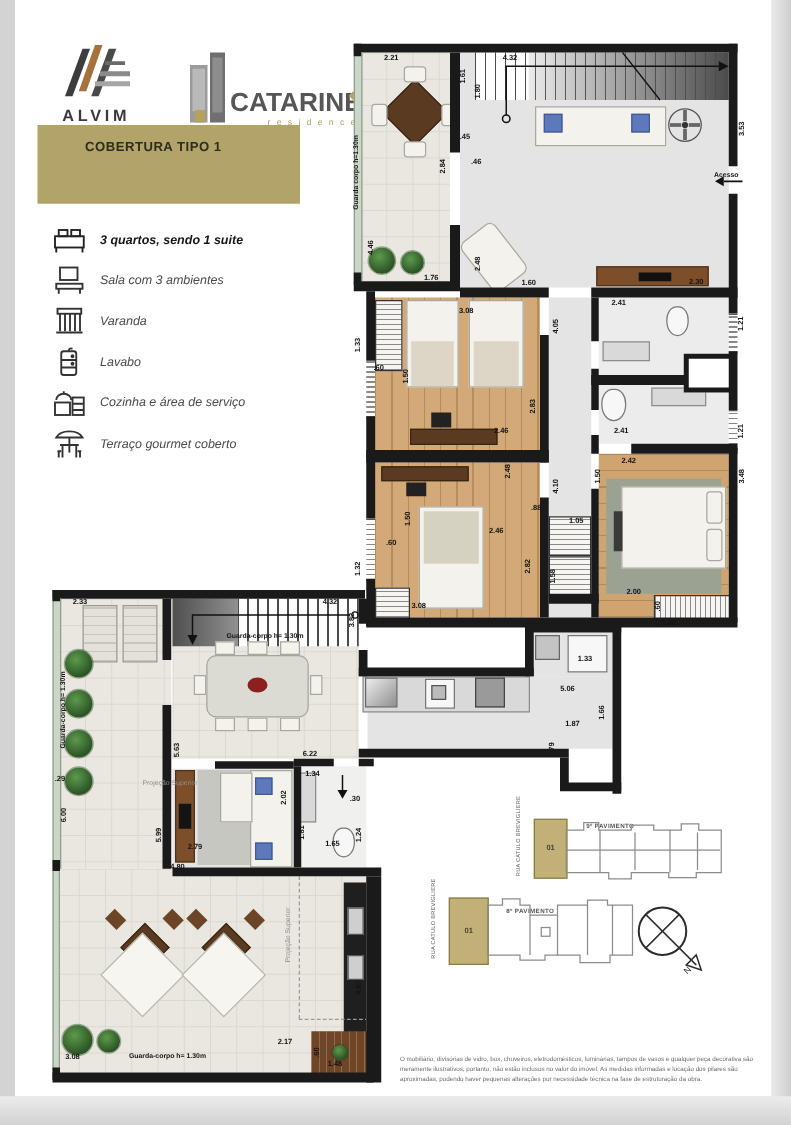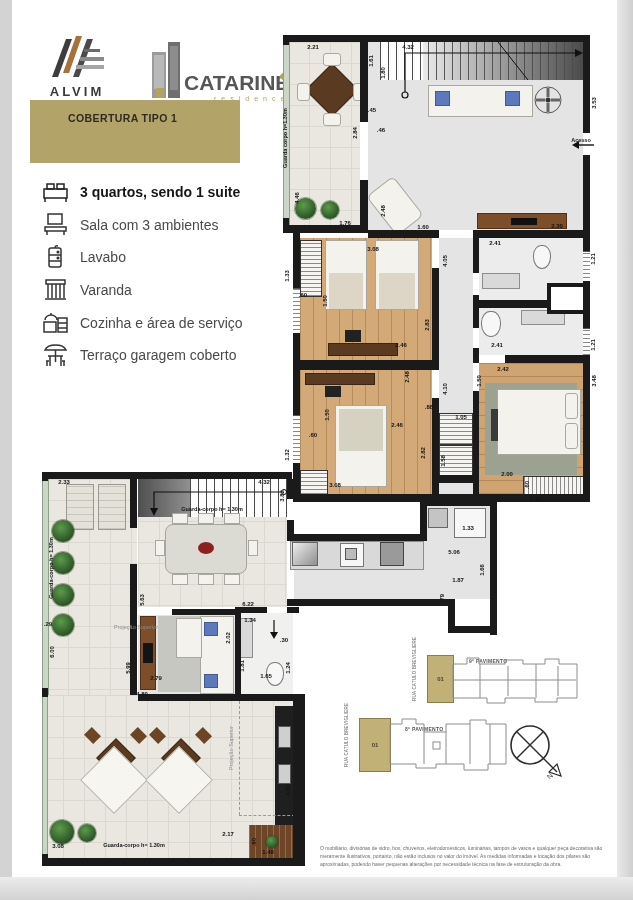--- a/index.html
+++ b/index.html
@@ -19,21 +19,21 @@
   .badge{left:18px;top:100px;width:210px;height:63px;background:#b2a468;color:#2f2b20;padding:12px 0 0 38px;}
   .badge .t{font-size:10.5px;font-weight:700;letter-spacing:.4px;}
   .badge .row{display:flex;align-items:baseline;margin-top:2px;}
   .badge .num{font-size:20px;font-weight:700;}
   .badge .area{font-size:7px;margin-left:8px;}
   
   .legend{left:30px;top:176px;width:235px;}
   .legend ul{list-style:none;margin:0;padding:0;}
   .legend li{display:flex;align-items:center;height:32.6px;}
   .legend .ic{width:30px;height:27px;flex:0 0 30px;display:flex;align-items:center;}
-  .legend .lb{font-size:14px;color:#4a4a4a;margin-left:8px;}
+  .legend .lb{font-size:10px;color:#4a4a4a;margin-left:8px;font-style:italic;}
   .legend li.b .lb{font-weight:700;color:#161616;}
   
   .plan{position:absolute;}
   .wall{position:absolute;background:#1a1a1a;}
   .glass{position:absolute;background:#ccd6c8;border-left:1px solid #8fa089;border-right:1px solid #8fa089;}
   .win{position:absolute;background:#fdfdfd;border-top:1px solid #555;border-bottom:1px solid #555;background-image:repeating-linear-gradient(0deg,#888 0 1px,transparent 1px 4px);}
   .tile{background-color:#e9e7e0;background-image:linear-gradient(#dbd8cf 1px,transparent 1px),linear-gradient(90deg,#dbd8cf 1px,transparent 1px);background-size:21px 21px;}
   .gray{background:#e4e4e4;}
   .wood{background-color:#d2a977;background-image:repeating-linear-gradient(90deg,rgba(110,64,25,.28) 0 1px,transparent 1px 13px);}
   .woodh{background-color:#cfa471;background-image:repeating-linear-gradient(0deg,rgba(110,64,25,.28) 0 1px,transparent 1px 13px);}
@@ -130,44 +130,44 @@
               <rect x="6" y="2" width="14" height="10"></rect>
               <rect x="3" y="15" width="21" height="4"></rect>
               <line x1="5" y1="19" x2="5" y2="23"></line>
               <line x1="22" y1="19" x2="22" y2="23"></line>
             </svg>
           </span>
         <span class="lb">Sala com 3 ambientes</span>
       </li>
       <li>
         <span class="ic">
-            <svg width="27" height="27" viewBox="0 0 27 27" fill="none" stroke="#333" stroke-width="1.5">
-              <path d="M13 4 q0 -3 3 -2"></path>
-              <rect x="7" y="4" width="12" height="19" rx="2"></rect>
-              <line x1="7" y1="11" x2="19" y2="11"></line>
-              <line x1="7" y1="17" x2="19" y2="17"></line>
-              <circle cx="16" cy="8" r="0.8"></circle>
-              <circle cx="16" cy="14" r="0.8"></circle>
-            </svg>
-          </span>
-        <span class="lb">Lavabo</span>
-      </li>
-      <li>
-        <span class="ic">
             <svg width="27" height="24" viewBox="0 0 27 24" fill="none" stroke="#333" stroke-width="1.5">
               <rect x="4" y="2" width="19" height="4"></rect>
               <line x1="6" y1="6" x2="6" y2="20"></line>
               <line x1="10" y1="6" x2="10" y2="20"></line>
               <line x1="14" y1="6" x2="14" y2="20"></line>
               <line x1="18" y1="6" x2="18" y2="20"></line>
               <line x1="22" y1="6" x2="22" y2="20"></line>
               <line x1="3" y1="21" x2="24" y2="21"></line>
             </svg>
           </span>
         <span class="lb">Varanda</span>
+      </li>
+      <li>
+        <span class="ic">
+            <svg width="27" height="27" viewBox="0 0 27 27" fill="none" stroke="#333" stroke-width="1.5">
+              <path d="M13 4 q0 -3 3 -2"></path>
+              <rect x="7" y="4" width="12" height="19" rx="2"></rect>
+              <line x1="7" y1="11" x2="19" y2="11"></line>
+              <line x1="7" y1="17" x2="19" y2="17"></line>
+              <circle cx="16" cy="8" r="0.8"></circle>
+              <circle cx="16" cy="14" r="0.8"></circle>
+            </svg>
+          </span>
+        <span class="lb">Lavabo</span>
       </li>
       <li>
         <span class="ic">
             <svg width="27" height="26" viewBox="0 0 27 26" fill="none" stroke="#333" stroke-width="1.5">
               <path d="M3 10 a6 5 0 0 1 12 0"></path>
               <line x1="9" y1="3" x2="9" y2="5"></line>
               <rect x="2" y="12" width="12" height="10"></rect>
               <rect x="16" y="8" width="9" height="14"></rect>
               <line x1="16" y1="13" x2="25" y2="13"></line>
               <line x1="16" y1="18" x2="25" y2="18"></line>
@@ -182,21 +182,21 @@
               <line x1="13.5" y1="8" x2="13.5" y2="20"></line>
               <line x1="6" y1="14" x2="21" y2="14"></line>
               <line x1="8" y1="14" x2="8" y2="24"></line>
               <line x1="19" y1="14" x2="19" y2="24"></line>
               <line x1="4" y1="19" x2="7" y2="19"></line>
               <line x1="20" y1="19" x2="23" y2="19"></line>
               <line x1="5" y1="19" x2="5" y2="24"></line>
               <line x1="22" y1="19" x2="22" y2="24"></line>
             </svg>
           </span>
-        <span class="lb">Terraço garagem coberto</span>
+        <span class="lb">Terraço gourmet coberto</span>
       </li>
     </ul>
   </div>
 
   <div class="plan pu" style="left:271px;top:33px;width:315px;height:472px;">
 
     <div class="abs tile" style="left:5px;top:9px;width:72px;height:183px;"></div>
     <div class="abs gray" style="left:85px;top:9px;width:215px;height:188px;"></div>
     <div class="abs stairs-l" style="left:97px;top:9px;width:210px;height:38px;"></div>
     <div class="abs" style="left:140px;top:9px;width:160px;height:38px;background:linear-gradient(90deg,rgba(160,160,160,.2),#4b4b4b);"></div>

